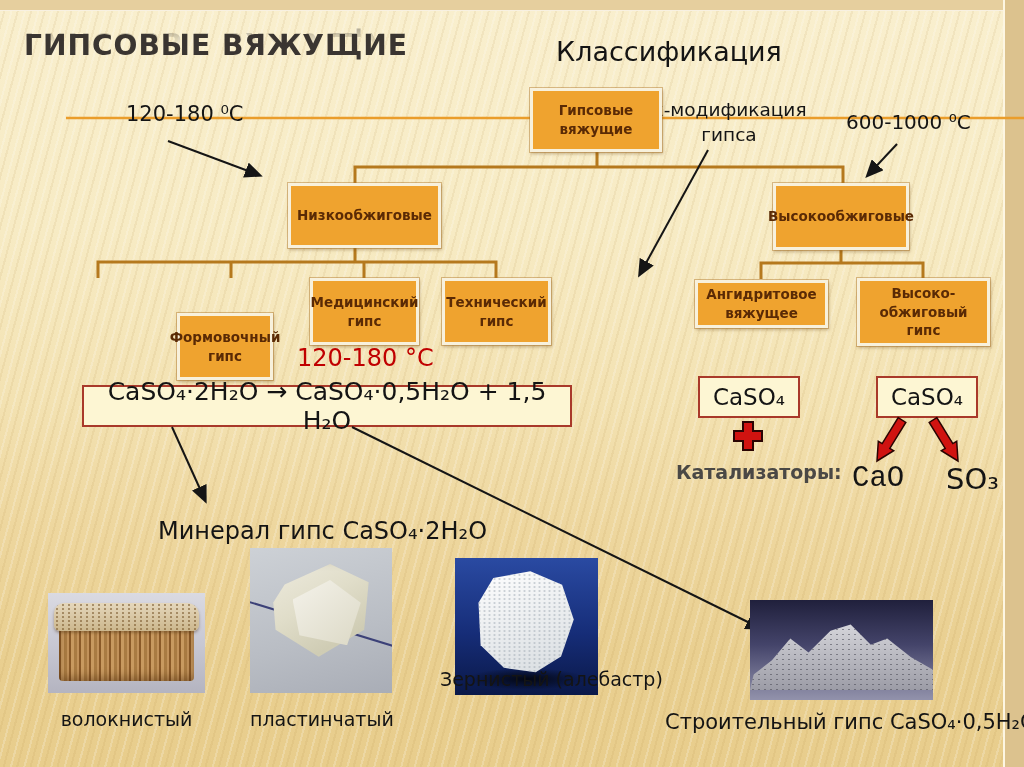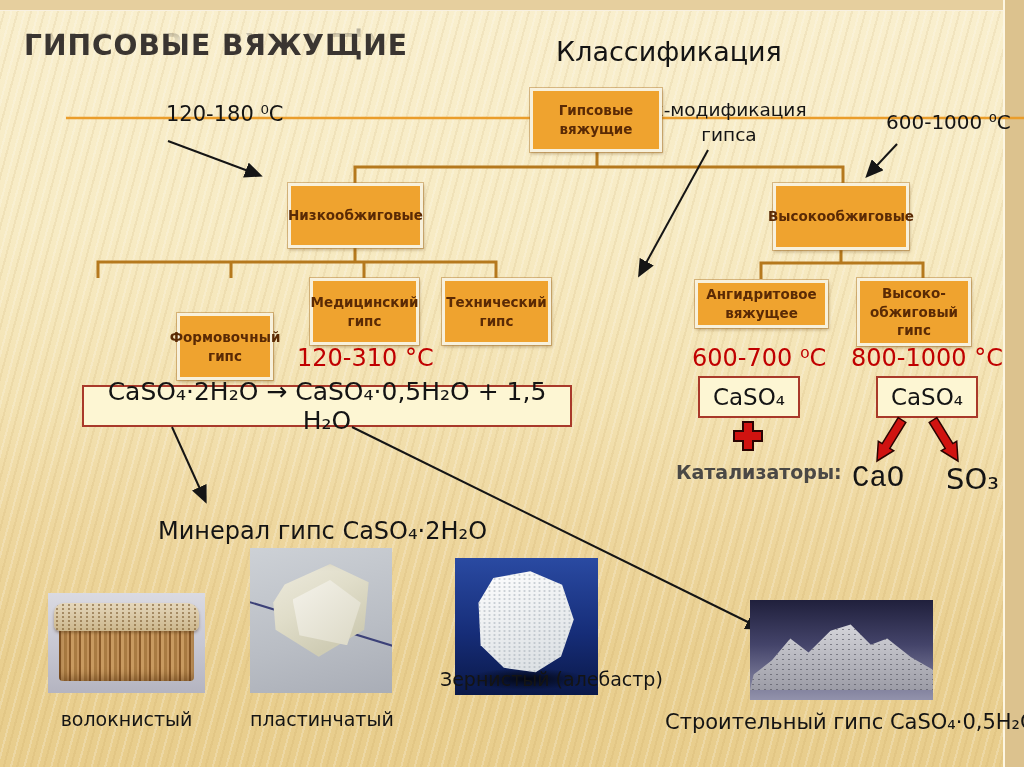--- a/index.html
+++ b/index.html
@@ -32,21 +32,21 @@
     box-shadow:0 0 0 1px rgba(176,118,40,.45),1px 2px 3px rgba(110,70,20,.35);
     color:#5a2a05;font-weight:bold;font-size:13.5px;line-height:1.4;
     display:flex;align-items:center;justify-content:center;text-align:center;box-sizing:border-box;padding:2px 6px;
   }
   
   .fbox{
     position:absolute;background:#fdf6d3;border:2px solid #a9392a;color:#141414;
     display:flex;align-items:center;justify-content:center;text-align:center;box-sizing:border-box;
   }
   .temp-red{position:absolute;font-size:24px;color:#c00000;white-space:nowrap;}
-  .temp-black{position:absolute;font-size:20px;color:#141414;white-space:nowrap;margin-left:40px;}
+  .temp-black{position:absolute;font-size:20px;color:#141414;white-space:nowrap;}
   .alpha-note{position:absolute;left:648px;top:98px;width:162px;text-align:center;font-size:18.5px;line-height:1.35;color:#141414;}
   .catalysts-title{position:absolute;left:676px;top:461px;font-size:19px;font-weight:bold;color:#4a4845;}
   .catalysts-list{position:absolute;left:677px;top:488px;font-size:17.5px;line-height:1.26;color:#eaa877;white-space:pre-line;}
   .big-label{position:absolute;font-size:29px;color:#141414;white-space:nowrap;}
   .figure{position:absolute;overflow:hidden;}
   .caption{position:absolute;font-size:19px;color:#141414;text-align:center;white-space:nowrap;}
   
   .fib-bg{position:absolute;inset:0;background:linear-gradient(180deg,#dadae2 0%,#c6c6d1 55%,#b4b4c0 100%);}
   .fib-block{position:absolute;left:7%;right:7%;top:26%;bottom:12%;
     background:repeating-linear-gradient(90deg,#8a5a28 0 2px,#c89a60 2px 5px,#a97b42 5px 8px,#c2925a 8px 10px);
@@ -98,31 +98,29 @@
 
   <div class="txt slide-title">ГИПСОВЫЕ ВЯЖУЩИЕ</div>
   <div class="txt slide-title-reflect">ГИПСОВЫЕ ВЯЖУЩИЕ</div>
   <div class="txt heading">Классификация</div>
 
   <div class="temp-black" style="left:126px;top:102px;font-size:21px;">120-180 ⁰С</div>
   <div class="temp-black" style="left:846px;top:110px;">600-1000 ⁰С</div>
   <div class="alpha-note">α-модификация гипса</div>
 
   <div class="obox" style="left:530px;top:88px;width:132px;height:64px;">Гипсовые вяжущие</div>
-  <div class="obox" style="left:288px;top:183px;width:135px;height:65px;">Низкообжиговые</div>
+  <div class="obox" style="left:288px;top:183px;width:153px;height:65px;">Низкообжиговые</div>
   <div class="obox" style="left:773px;top:183px;width:136px;height:67px;">Высокообжиговые</div>
   <div class="obox" style="left:177px;top:272px;width:96px;height:67px;margin-top:41px;">Формовочный гипс</div>
   <div class="obox" style="left:442px;top:278px;width:109px;height:67px;">Технический гипс</div>
   <div class="obox" style="left:310px;top:278px;width:109px;height:67px;">Медицинский гипс</div>
   <div class="obox" style="left:695px;top:280px;width:133px;height:48px;">Ангидритовое вяжущее</div>
-  <div class="obox" style="left:857px;top:278px;width:114px;height:68px;padding:12px 18px;">Высоко-обжиговый гипс</div>
+  <div class="obox" style="left:857px;top:278px;width:133px;height:68px;padding:12px 18px;">Высоко-обжиговый гипс</div>
 
-  <div class="temp-red" style="left:297px;top:344px;">120-310 °С</div>
-  <div class="temp-red" style="left:692px;top:344px;">600-700 ⁰С</div>
-  <div class="temp-red" style="left:851px;top:344px;">800-1000 °С</div>
+  <div class="temp-red" style="left:297px;top:344px;">120-180 °С</div>
 
   <div class="fbox" style="left:82px;top:385px;width:490px;height:42px;font-size:25px;">CaSO₄·2H₂O → CaSO₄·0,5H₂O + 1,5 H₂O</div>
   <div class="fbox" style="left:698px;top:376px;width:102px;height:42px;font-size:23px;">CaSO₄</div>
   <div class="fbox" style="left:876px;top:376px;width:102px;height:42px;font-size:23px;">CaSO₄</div>
   <div class="txt" style="left:158px;top:508px;font-size:24px;margin-top:9px;">Минерал гипс CaSO₄·2H₂O</div>
   <div class="catalysts-title">Катализаторы:</div>
   <div class="big-label" style="left:852px;top:462px;font-family:Liberation Mono, monospace;">CaO</div>
   <div class="big-label" style="left:946px;top:462px;">SO₃</div>
 
   <svg class="layer" viewBox="0 0 1024 767">

